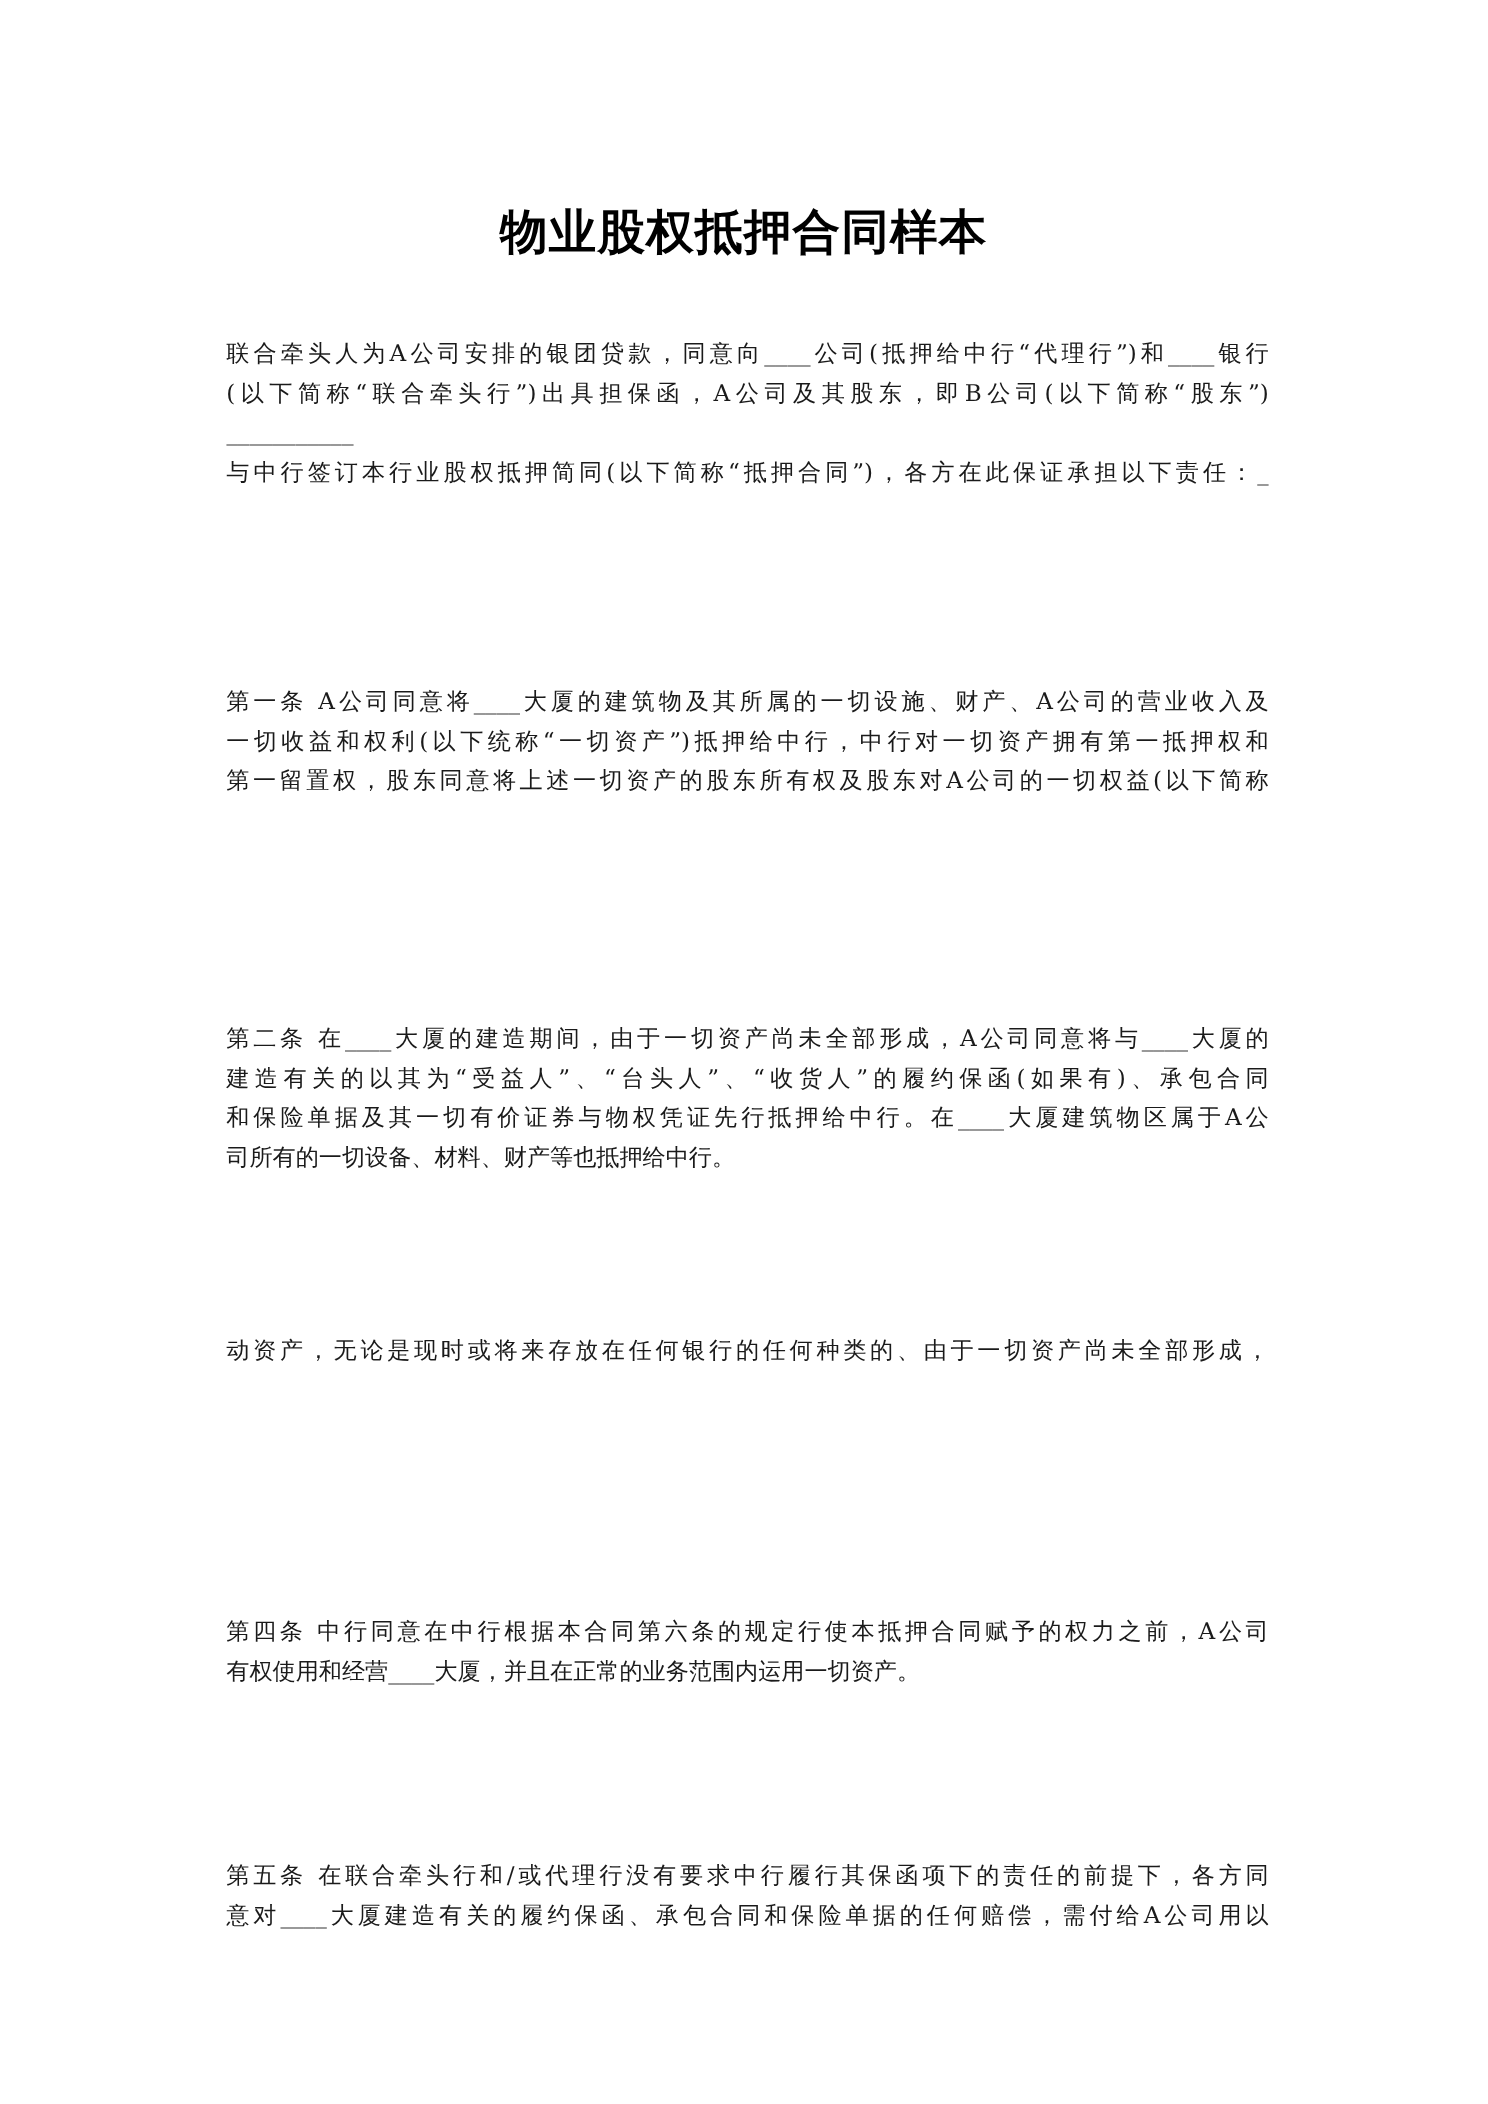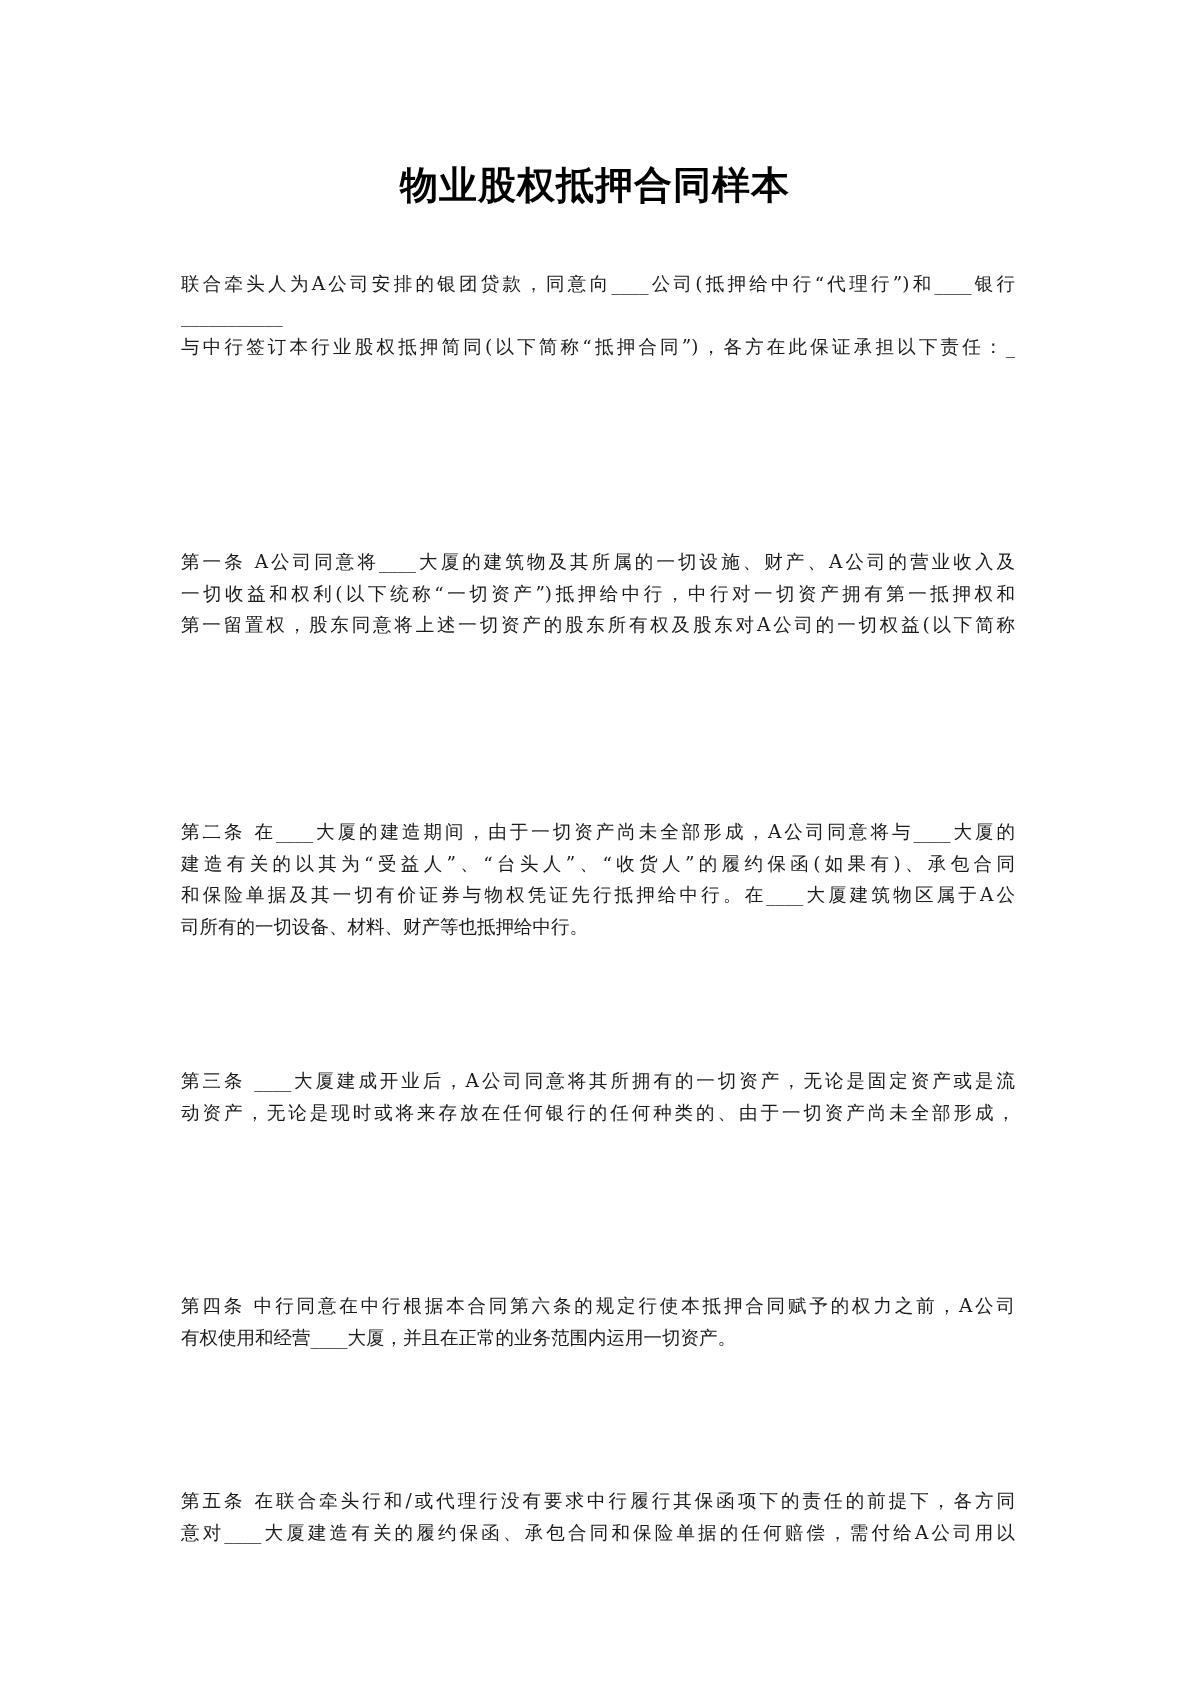--- a/index.html
+++ b/index.html
@@ -14,39 +14,39 @@
   .line.last { text-align-last: left; }
 </style>
 </head>
 <body>
 
 <div>
   <div class="title">物业股权抵押合同样本</div>
 
   <div class="para" style="top:268px">
     <span class="line">联合牵头人为A公司安排的银团贷款，同意向____公司(抵押给中行“代理行”)和____银行</span>
+    <span class="line">(以下简称“联合牵头行”)出具担保函，A公司及其股东，即B公司(以下简称“股东”)</span>
     <span class="line last">___________</span>
     <span class="line">与中行签订本行业股权抵押简同(以下简称“抵押合同”)，各方在此保证承担以下责任：_</span>
   </div>
 
   <div class="para" style="top:546px">
     <span class="line">第一条 A公司同意将____大厦的建筑物及其所属的一切设施、财产、A公司的营业收入及</span>
     <span class="line">一切收益和权利(以下统称“一切资产”)抵押给中行，中行对一切资产拥有第一抵押权和</span>
     <span class="line">第一留置权，股东同意将上述一切资产的股东所有权及股东对A公司的一切权益(以下简称</span>
   </div>
 
   <div class="para" style="top:816px">
     <span class="line">第二条 在____大厦的建造期间，由于一切资产尚未全部形成，A公司同意将与____大厦的</span>
     <span class="line">建造有关的以其为“受益人”、“台头人”、“收货人”的履约保函(如果有)、承包合同</span>
     <span class="line">和保险单据及其一切有价证券与物权凭证先行抵押给中行。在____大厦建筑物区属于A公</span>
     <span class="line last">司所有的一切设备、材料、财产等也抵押给中行。</span>
   </div>
 
   <div class="para" style="top:1065px">
-    <span class="line">第三条 ____大厦建成开业后，A公司同意将其所拥有的一切资产，无论是固定资产或是流</span>
     <span class="line">动资产，无论是现时或将来存放在任何银行的任何种类的、由于一切资产尚未全部形成，</span>
   </div>
 
   <div class="para" style="top:1290px">
     <span class="line">第四条 中行同意在中行根据本合同第六条的规定行使本抵押合同赋予的权力之前，A公司</span>
     <span class="line last">有权使用和经营____大厦，并且在正常的业务范围内运用一切资产。</span>
   </div>
 
   <div class="para" style="top:1485px">
     <span class="line">第五条 在联合牵头行和/或代理行没有要求中行履行其保函项下的责任的前提下，各方同</span>

